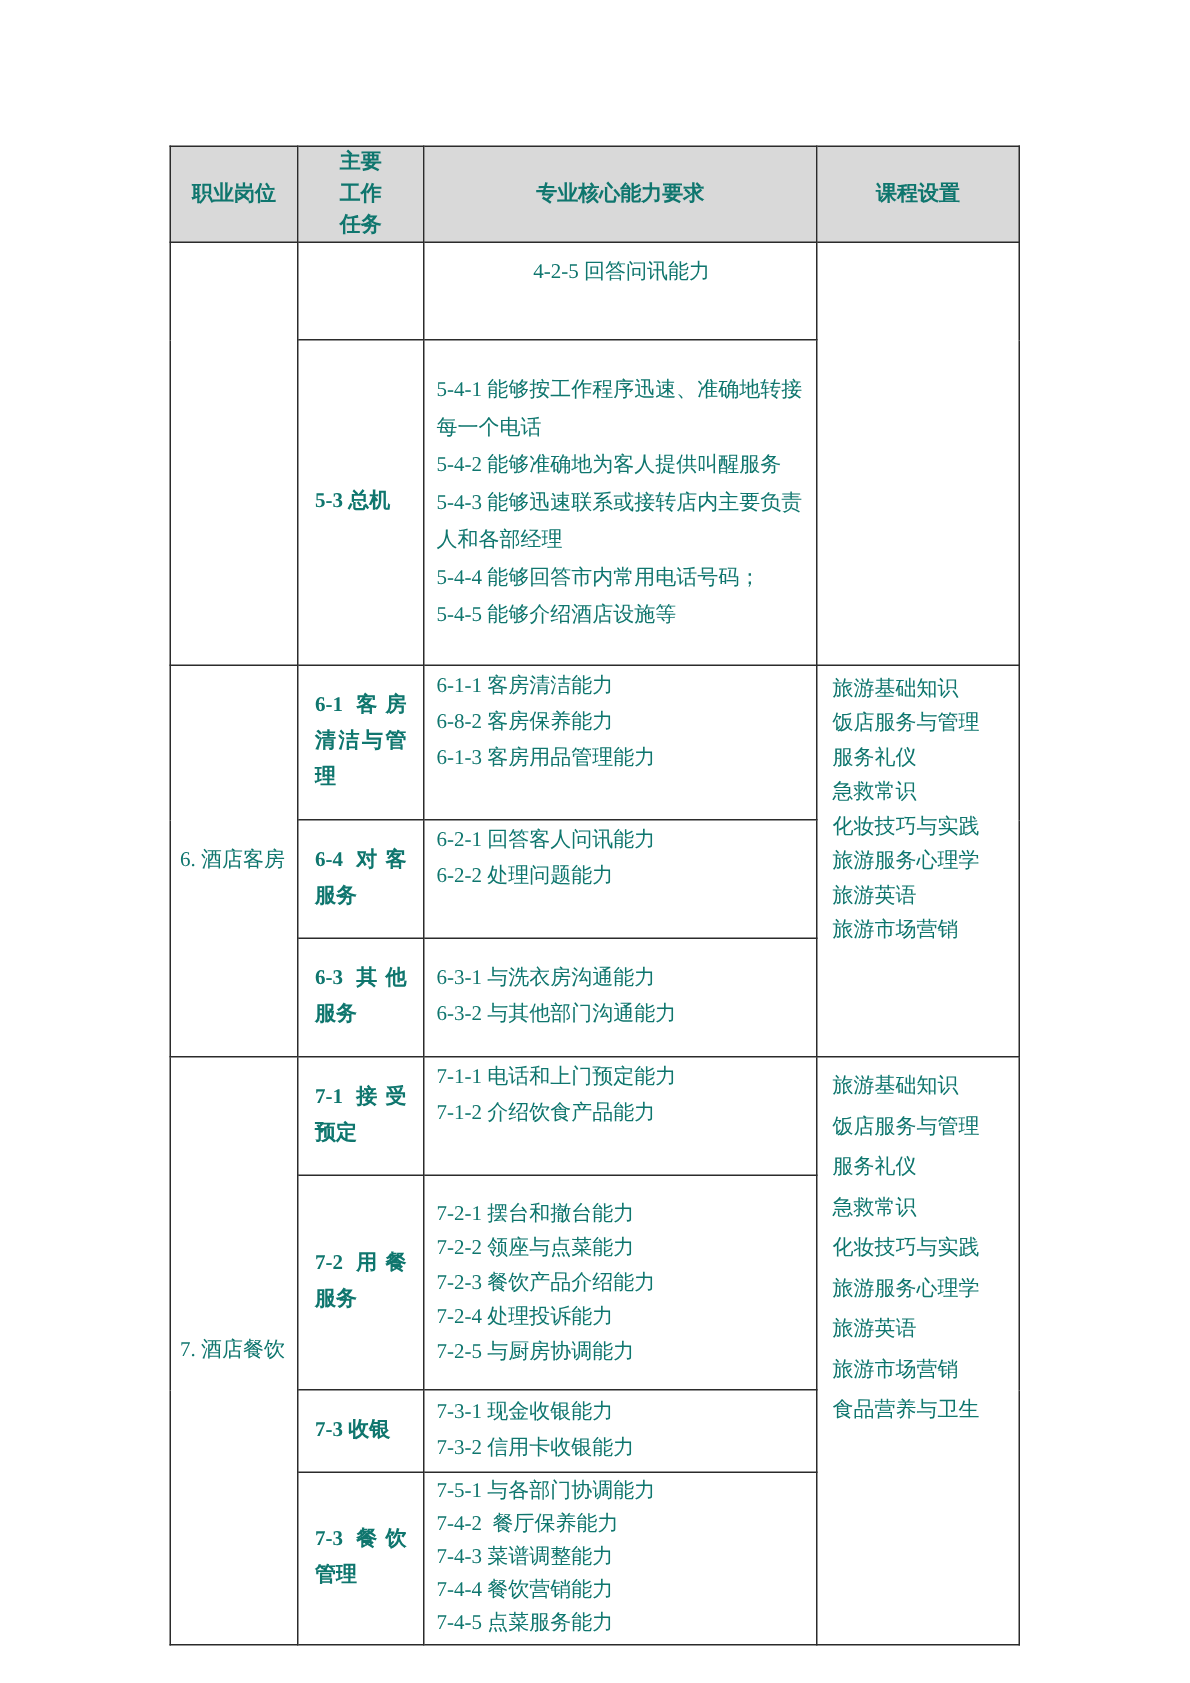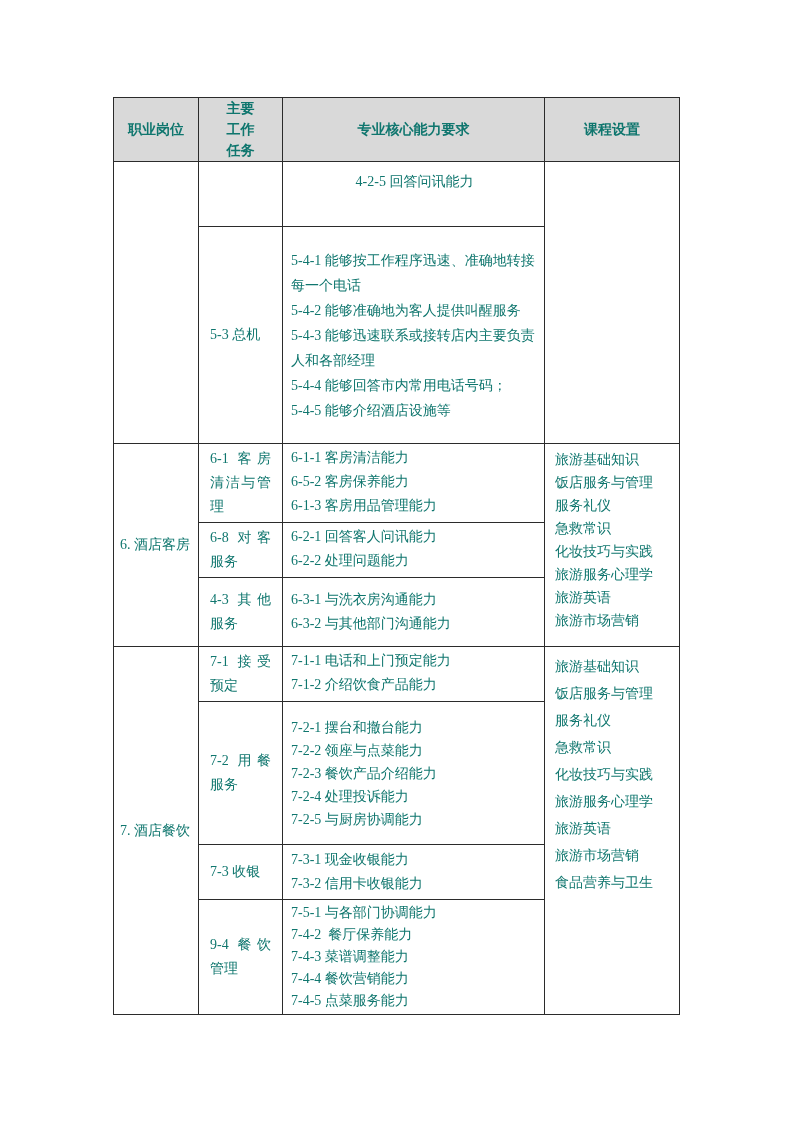--- a/index.html
+++ b/index.html
@@ -50,22 +50,23 @@
   tr.rH { height: 55px; }
   tr.rI { height: 115px; }
   
   td.c-pos {
     vertical-align: middle;
     padding-left: 6px;
     line-height: 24px;
   }
   td.c-task {
     vertical-align: middle;
-    padding: 3px 11px;
+    padding: 15px 11px;
     line-height: 24px;
+    font-weight: bold;
   }
   td.c-task .task { text-align: justify; }
   td.c-abil {
     padding: 2px 6px 2px 8px;
     line-height: 24px;
   }
   td.c-course {
     vertical-align: top;
     padding: 2px 6px 2px 10px;
     margin-left: 12px;
@@ -132,51 +133,51 @@
     <tr class="rC">
       <td class="c-pos" rowspan="3">
         <div>6. 酒店客房</div>
       </td>
       <td class="c-task va-t">
         <div class="task">6-1 客房清洁与管理</div>
       </td>
       <td class="c-abil va-t">
         <div>
               <div class="line">6-1-1 客房清洁能力</div>
-              <div class="line">6-5-2 客房保养能力</div>
+              <div class="line">6-8-2 客房保养能力</div>
               <div class="line">6-1-3 客房用品管理能力</div>
             </div>
       </td>
       <td class="c-course course-6" rowspan="3">
         <div>
               <div class="line">旅游基础知识</div>
               <div class="line">饭店服务与管理</div>
               <div class="line">服务礼仪</div>
               <div class="line">急救常识</div>
               <div class="line">化妆技巧与实践</div>
               <div class="line">旅游服务心理学</div>
               <div class="line">旅游英语</div>
               <div class="line">旅游市场营销</div>
             </div>
       </td>
     </tr>
     <tr class="rD">
       <td class="c-task va-t">
-        <div class="task">6-8 对客服务</div>
+        <div class="task">6-4 对客服务</div>
       </td>
       <td class="c-abil va-t">
         <div>
               <div class="line">6-2-1 回答客人问讯能力</div>
               <div class="line">6-2-2 处理问题能力</div>
             </div>
       </td>
     </tr>
     <tr class="rE">
       <td class="c-task va-t">
-        <div class="task">4-3 其他服务</div>
+        <div class="task">6-3 其他服务</div>
       </td>
       <td class="c-abil va-m">
         <div>
               <div class="line">6-3-1 与洗衣房沟通能力</div>
               <div class="line">6-3-2 与其他部门沟通能力</div>
             </div>
       </td>
     </tr>
 
     <tr class="rF">
@@ -226,21 +227,21 @@
       </td>
       <td class="c-abil va-m">
         <div>
               <div class="line">7-3-1 现金收银能力</div>
               <div class="line">7-3-2 信用卡收银能力</div>
             </div>
       </td>
     </tr>
     <tr class="rI">
       <td class="c-task va-m">
-        <div class="task">9-4 餐饮管理</div>
+        <div class="task">7-3 餐饮管理</div>
       </td>
       <td class="c-abil va-m cell-74abil">
         <div>
               <div class="line">7-5-1 与各部门协调能力</div>
               <div class="line">7-4-2  餐厅保养能力</div>
               <div class="line">7-4-3 菜谱调整能力</div>
               <div class="line">7-4-4 餐饮营销能力</div>
               <div class="line">7-4-5 点菜服务能力</div>
             </div>
       </td>

